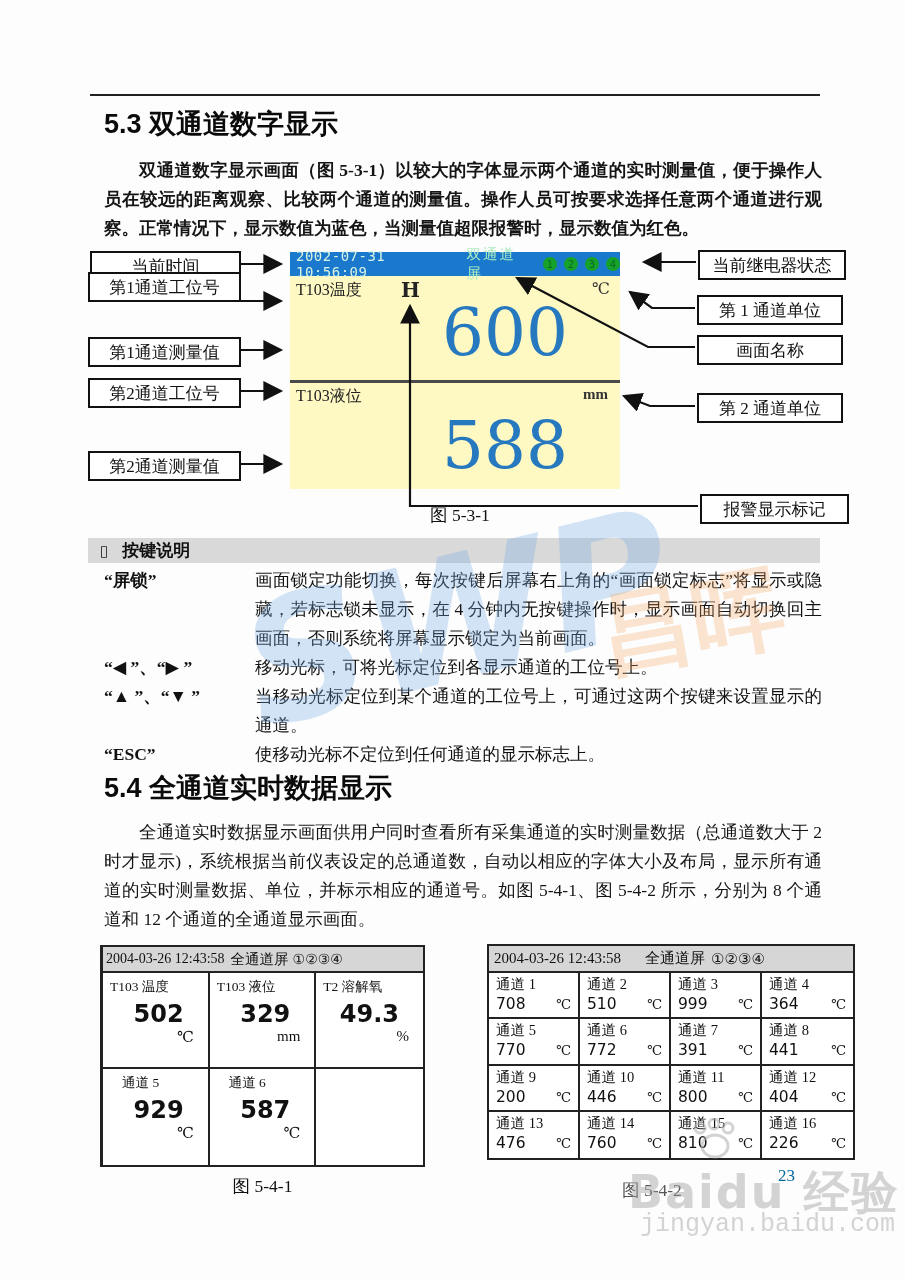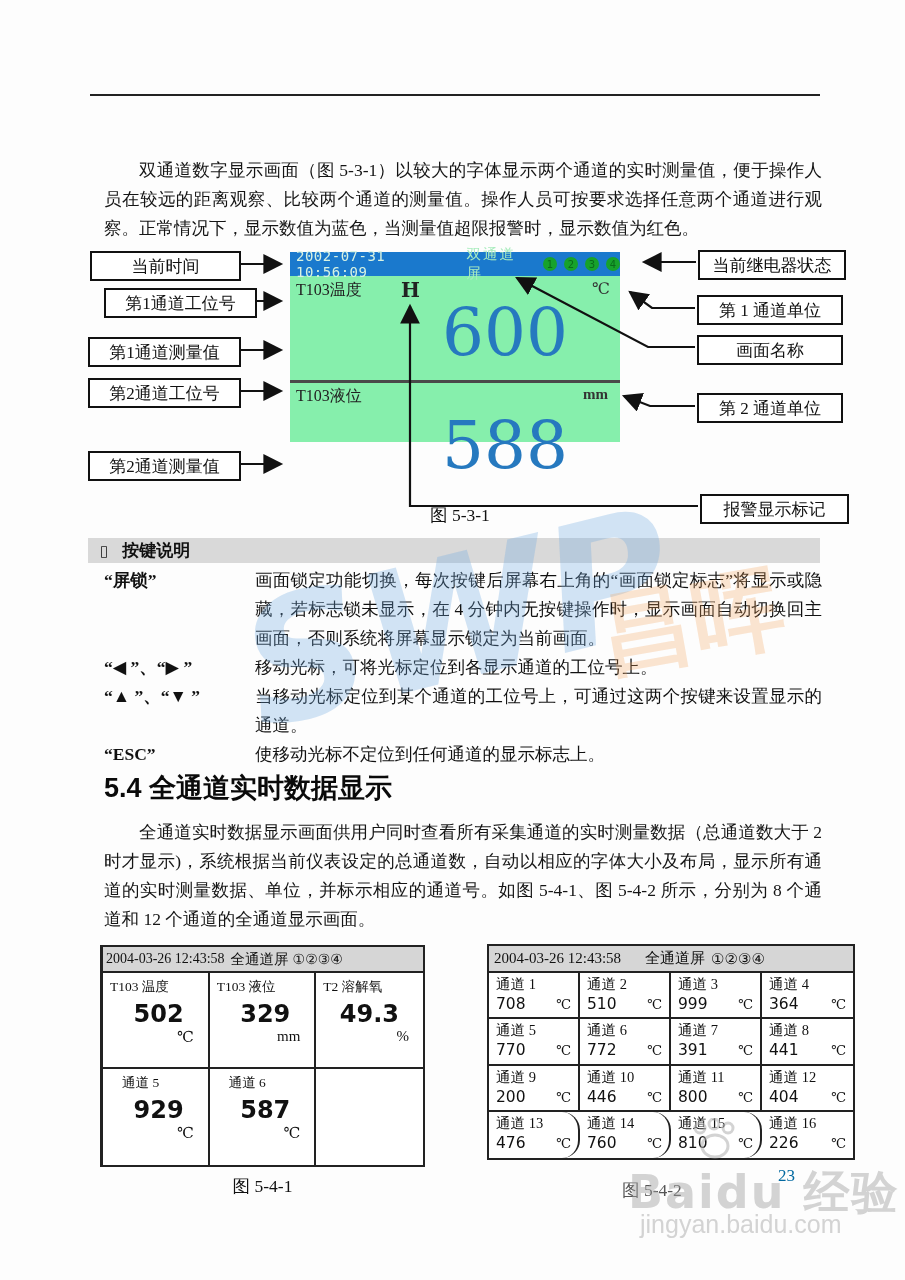--- a/index.html
+++ b/index.html
@@ -7,27 +7,27 @@
         font-family:"Liberation Serif","DejaVu Serif",serif;color:#111;}
   .abs{position:absolute;}
   
   #top-rule{left:90px;top:94px;width:730px;height:2px;background:#222;}
   
   .h-title{font-family:"Liberation Sans","DejaVu Sans",sans-serif;font-weight:bold;font-size:27px;color:#0a0a0a;}
   #title53{left:104px;top:106px;}
   #title54{left:104px;top:770px;}
   
   .para{font-size:17.5px;line-height:29px;text-align:justify;text-indent:2em;color:#151515;}
-  #para53{left:104px;top:156px;width:718px;}
+  #para53{left:104px;top:156px;width:718px;font-weight:bold;}
   #para54{left:104px;top:818px;width:718px;}
   
   .label-box{border:2px solid #111;background:#fff;display:flex;align-items:center;justify-content:center;
              font-size:17px;white-space:nowrap;z-index:3;}
   
-  #screen531{left:290px;top:252px;width:330px;height:190px;background:#86efac;z-index:1;}
+  #screen531{left:290px;top:252px;width:330px;height:237px;background:#fef9c3;z-index:1;}
   #screen531-header{position:absolute;left:0;top:0;width:100%;height:24px;background:#1a79cd;
       display:flex;align-items:center;font-family:"DejaVu Sans Mono","Liberation Mono",monospace;}
   #screen531-datetime{color:#d8f3e2;font-size:14px;margin-left:6px;letter-spacing:0.5px;}
   #screen531-title{color:#a9ecbe;font-size:14.5px;margin-left:10px;letter-spacing:2px;}
   #relays{display:flex;gap:7px;margin-left:14px;}
   .relay{width:14px;height:14px;border-radius:50%;background:#17a22b;color:#0a6b1a;font-size:10px;
          display:flex;align-items:center;justify-content:center;font-family:"DejaVu Sans",sans-serif;}
   .scr-tag{position:absolute;font-size:16px;color:#222;}
   .scr-unit{position:absolute;font-size:15px;font-weight:bold;color:#333;}
   .scr-val{position:absolute;width:210px;text-align:center;font-size:66px;line-height:78px;color:#2679bf;
@@ -64,51 +64,52 @@
   
   #fig542{left:487px;top:944px;width:368px;height:216px;border:2px solid #222;background:#fff;
           box-sizing:border-box;z-index:1;}
   #fig542-header{height:27px;background:#d6d6d6;border-bottom:2px solid #222;display:flex;align-items:center;
           font-size:15px;white-space:nowrap;box-sizing:border-box;padding:0 5px;}
   #fig542-header .dt{margin-right:24px;}
   #fig542-header .ttl{margin-right:6px;}
   #fig542-grid{display:grid;grid-template-columns:repeat(4,1fr);grid-template-rows:repeat(4,1fr);height:185px;}
   .c542{border-right:2px solid #222;border-bottom:2px solid #222;box-sizing:border-box;padding:2px 7px 0 7px;overflow:hidden;}
   .c542:nth-child(4n){border-right:none;}
-  .c542:nth-child(n+13){border-bottom:none;border-radius:18px;}
+  .c542:nth-child(n+13){border-bottom:none;}
   .c542-tag{font-size:14.5px;white-space:nowrap;}
   .c542-line{display:flex;justify-content:space-between;align-items:baseline;margin-top:1px;}
   .c542-val{font-family:"DejaVu Sans","Liberation Sans",sans-serif;font-size:15.5px;}
   .c542-unit{font-size:13.5px;}
   #fig542-caption{left:622px;top:1178px;font-size:17.5px;color:#555;}
   #page-number{left:778px;top:1166px;font-size:17px;color:#0369a1;}
   
   .wm{pointer-events:none;}
   #wm-center{left:240px;top:520px;font-size:170px;font-style:italic;font-weight:bold;
       font-family:"DejaVu Sans",sans-serif;color:rgba(110,170,225,0.30);transform:rotate(-14deg);z-index:4;}
   #wm-center2{left:600px;top:560px;font-size:92px;font-weight:bold;font-family:"DejaVu Sans",sans-serif;
       color:rgba(245,165,95,0.28);transform:rotate(-10deg);z-index:4;}
   #wm-brand{left:628px;top:1162px;font-size:46px;font-weight:bold;font-family:"DejaVu Sans",sans-serif;
       color:rgba(160,160,160,0.45);z-index:5;letter-spacing:2px;}
-  #wm-url{left:640px;top:1210px;font-size:25px;font-family:Liberation Sans, sans-serif;
+  #wm-url{left:640px;top:1210px;font-size:25px;font-family:Liberation Mono, monospace;
       color:rgba(170,170,170,0.5);z-index:5;}
   #wm-paw{left:690px;top:1118px;z-index:5;}
   svg.overlay{position:absolute;left:0;top:240px;z-index:2;}
 </style>
 </head>
 <body>
 
 <div id="page">
 
   <div class="abs" id="top-rule"></div>
 
+  <div class="abs h-title" id="title53">5.3 双通道数字显示</div>
   <div class="abs para" id="para53">双通道数字显示画面（图 5-3-1）以较大的字体显示两个通道的实时测量值，便于操作人员在较远的距离观察、比较两个通道的测量值。操作人员可按要求选择任意两个通道进行观察。正常情况下，显示数值为蓝色，当测量值超限报警时，显示数值为红色。</div>
 
   <div class="abs label-box" style="left:90px;top:251px;width:147px;height:26px;">当前时间</div>
-  <div class="abs label-box" style="left:88px;top:288px;width:149px;height:26px;margin-left:16px;">第1通道工位号</div>
+  <div class="abs label-box" style="left:88px;top:272px;width:149px;height:26px;">第1通道工位号</div>
   <div class="abs label-box" style="left:88px;top:337px;width:149px;height:26px;">第1通道测量值</div>
   <div class="abs label-box" style="left:88px;top:378px;width:149px;height:26px;">第2通道工位号</div>
   <div class="abs label-box" style="left:88px;top:451px;width:149px;height:26px;">第2通道测量值</div>
 
   <div class="abs label-box" style="left:698px;top:250px;width:144px;height:26px;">当前继电器状态</div>
   <div class="abs label-box" style="left:697px;top:295px;width:142px;height:26px;">第 1 通道单位</div>
   <div class="abs label-box" style="left:697px;top:335px;width:142px;height:26px;">画面名称</div>
   <div class="abs label-box" style="left:697px;top:393px;width:142px;height:26px;">第 2 通道单位</div>
   <div class="abs label-box" style="left:700px;top:494px;width:145px;height:26px;">报警显示标记</div>
 

